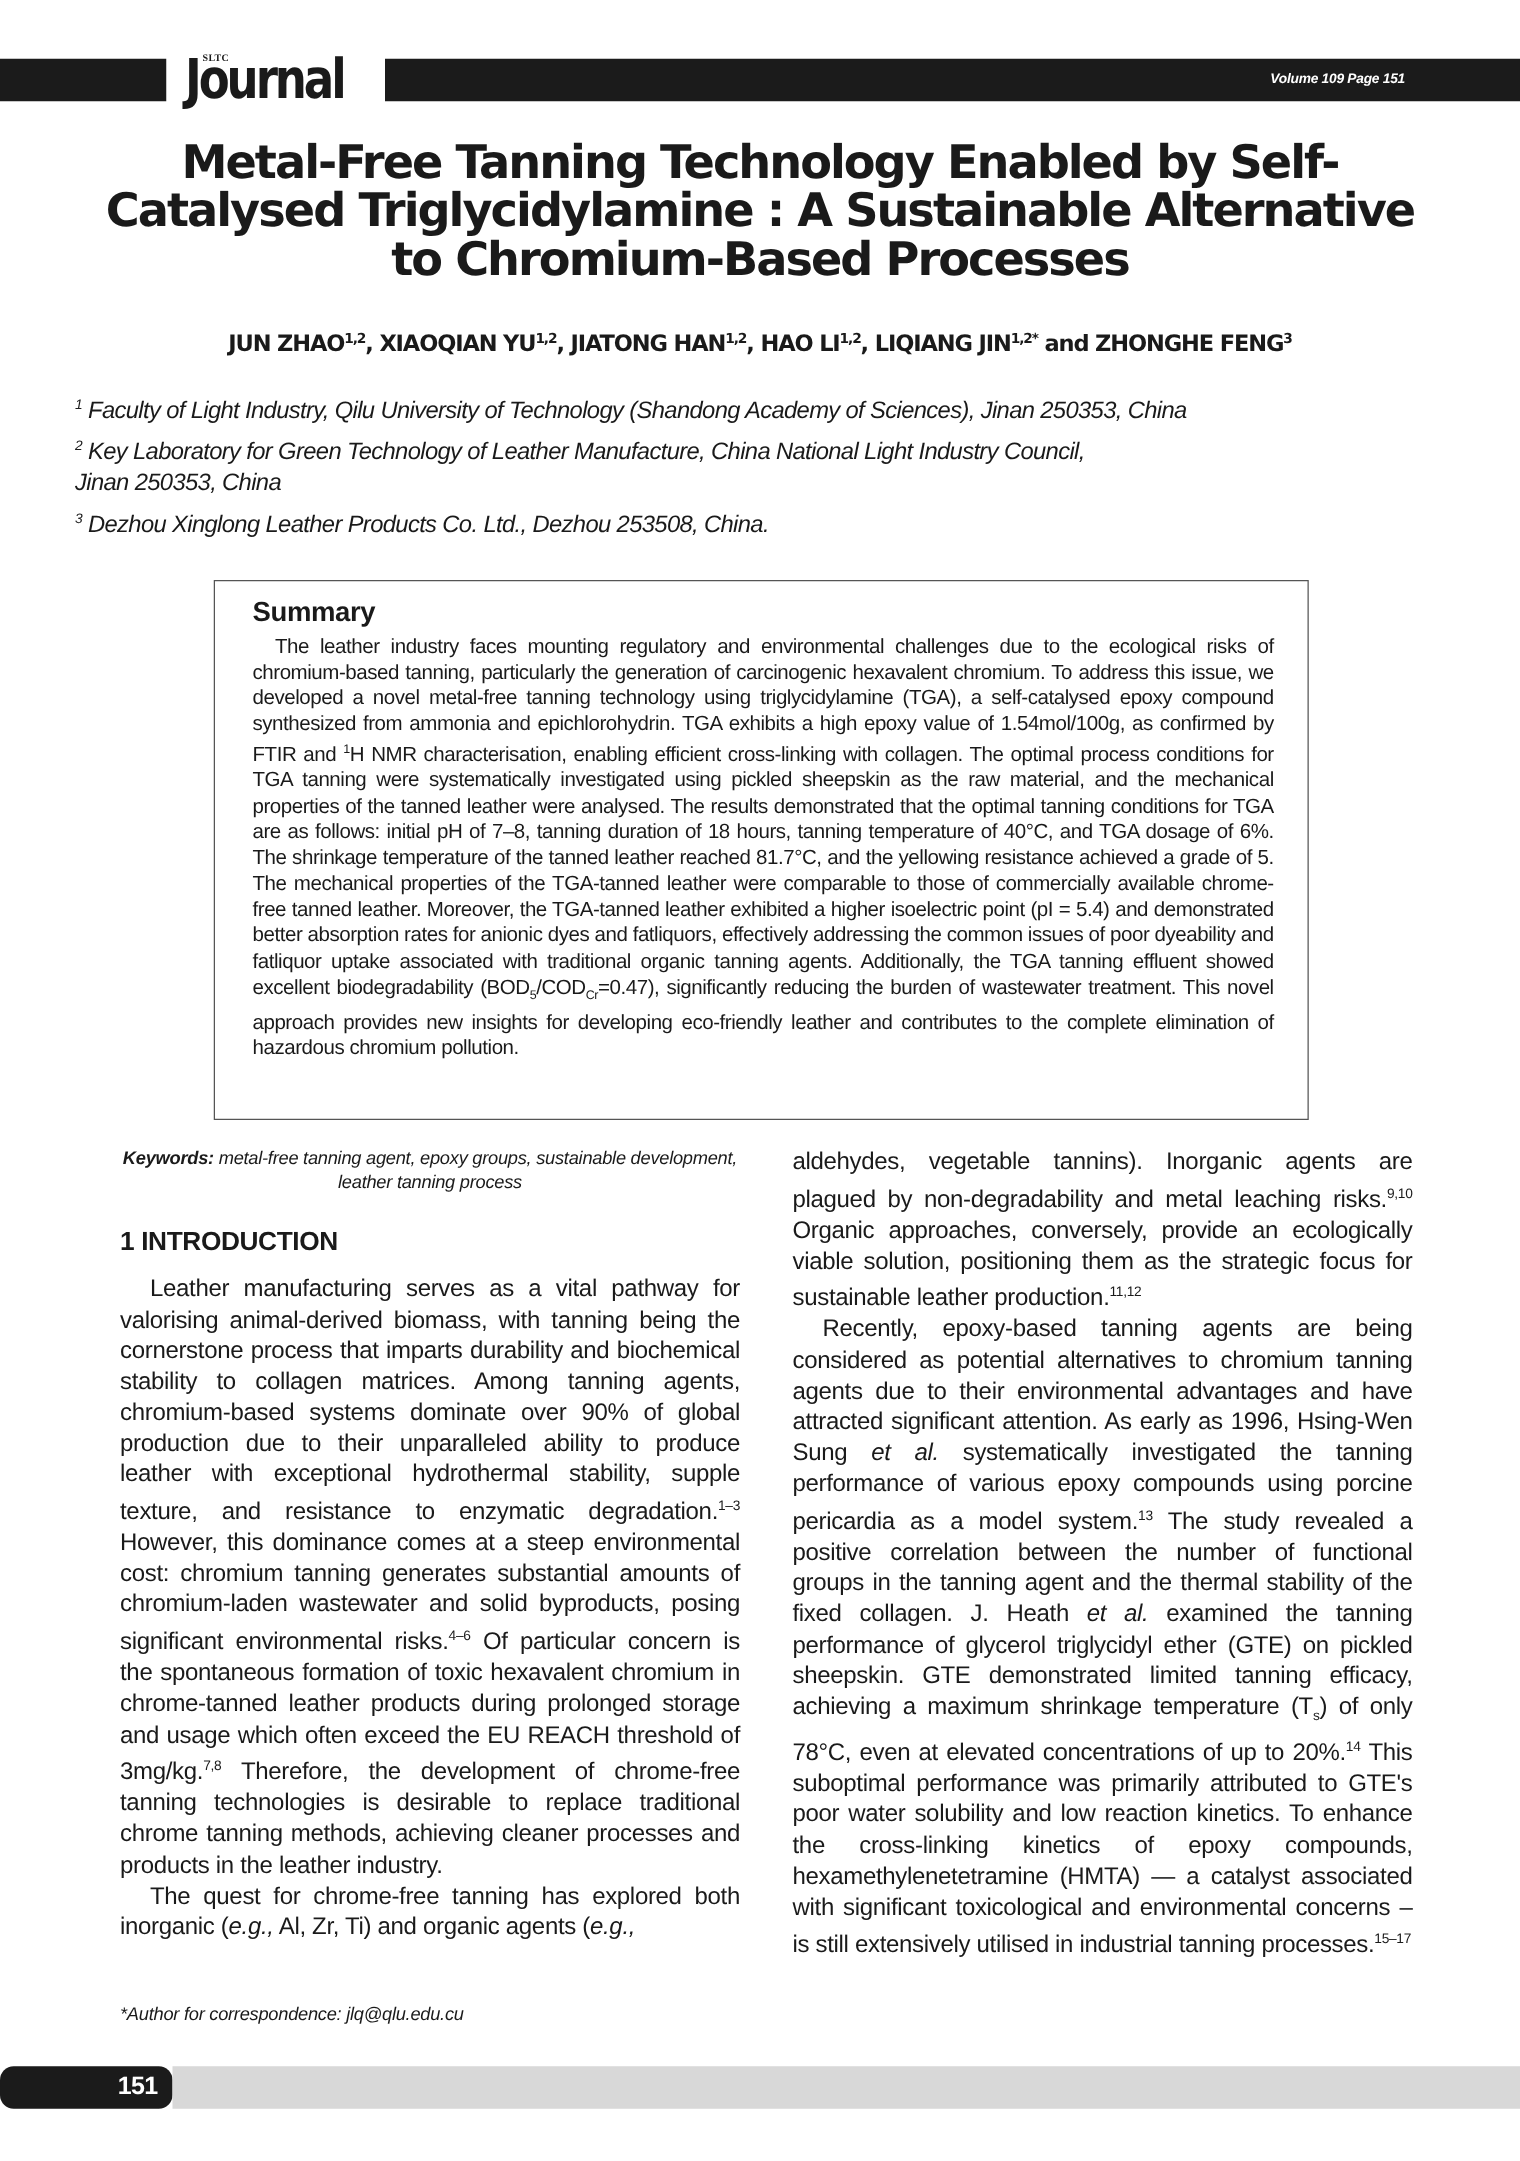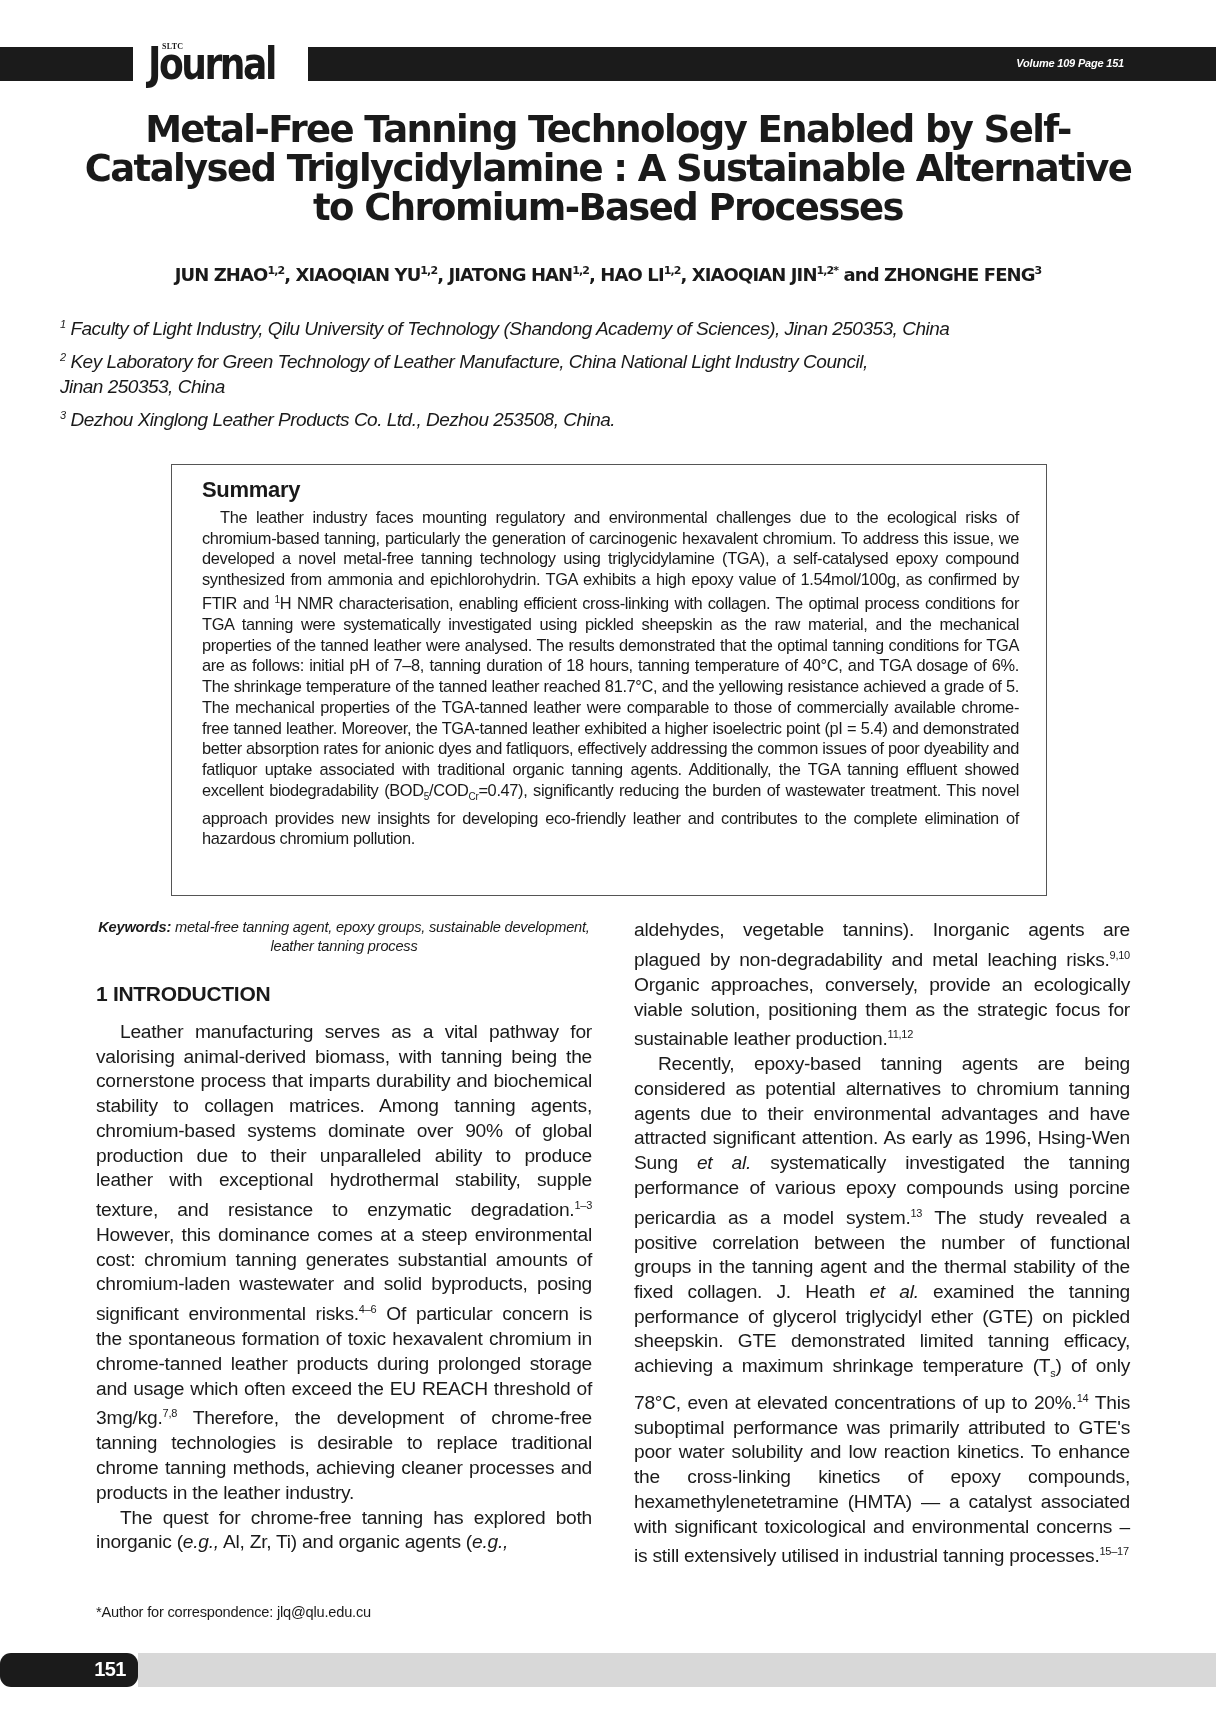--- a/index.html
+++ b/index.html
@@ -30,42 +30,42 @@
   .col { position: absolute; width: 496px; font-size: 19.2px; line-height: 24.7px; text-align: justify; letter-spacing: -0.25px; }
   .col-left { left: 96px; top: 918px; }
   .col-right { left: 634px; top: 918px; }
   .keywords { font-size: 14.6px; line-height: 19px; font-style: italic; text-align: center; margin-bottom: 24px; letter-spacing: -0.2px; }
   .keywords b { font-style: italic; }
   .section-head { font-weight: bold; font-size: 21px; line-height: 28px; margin-bottom: 12px; letter-spacing: -0.3px; }
   .para { text-indent: 24px; }
   .col sup { font-size: 11px; }
   .col sub { font-size: 11px; }
 
-  .corr { position: absolute; left: 96px; top: 1604px; font-size: 14.6px; letter-spacing: -0.2px; }
+  .corr { position: absolute; left: 96px; top: 1604px; font-size: 14.6px; font-style: italic; letter-spacing: -0.2px; }
 
   .foot-left { position: absolute; left: 0; top: 1653px; width: 138px; height: 34px; background: #1b1b1b; border-radius: 11px; }
   .foot-num { position: absolute; right: 12px; top: 5px; color: #fff; font-weight: bold; font-size: 20px; letter-spacing: -0.5px; }
   .foot-right { position: absolute; left: 138px; top: 1653px; width: 1078px; height: 34px; background: #d8d8d8; }
 </style>
 </head>
 <body>
 
 <div class="hdr-left"></div>
 <div class="logo">
   <span class="logo-word">Journal</span>
   <span class="logo-sup">SLTC</span>
 </div>
 <div class="hdr-right">
   <span class="hdr-vol">Volume 109   Page 151</span>
 </div>
 
 <h1 class="title">Metal-Free Tanning Technology Enabled by Self-Catalysed Triglycidylamine : A Sustainable Alternative to Chromium-Based Processes</h1>
 
 <div class="authors">
-  <span>JUN ZHAO</span><sup>1,2</sup><span>, </span><span>XIAOQIAN YU</span><sup>1,2</sup><span>, </span><span>JIATONG HAN</span><sup>1,2</sup><span>, </span><span>HAO LI</span><sup>1,2</sup><span>, </span><span>XIAOQIAN JIN</span><sup>1,2*</sup><span> and </span><span>ZHONGHE FENG</span><sup>3</sup>
+  <span>JUN ZHAO</span><sup>1,2</sup><span>, </span><span>XIAOQIAN YU</span><sup>1,2</sup><span>, </span><span>JIATONG HAN</span><sup>1,2</sup><span>, </span><span>HAO LI</span><sup>1,2</sup><span>, </span><span>LIQIANG JIN</span><sup>1,2*</sup><span> and </span><span>ZHONGHE FENG</span><sup>3</sup>
 </div>
 
 <div class="affils">
   <div><sup>1</sup><span> Faculty of Light Industry, Qilu University of Technology (Shandong Academy of Sciences), Jinan 250353, China</span></div>
   <div class="aff2"><sup>2</sup><span> Key Laboratory for Green Technology of Leather Manufacture, China National Light Industry Council,</span><br><span>Jinan 250353, China</span></div>
   <div><sup>3</sup><span> Dezhou Xinglong Leather Products Co. Ltd., Dezhou 253508, China.</span></div>
 </div>
 
 <div class="summary-box">
   <div class="summary-title">Summary</div>

